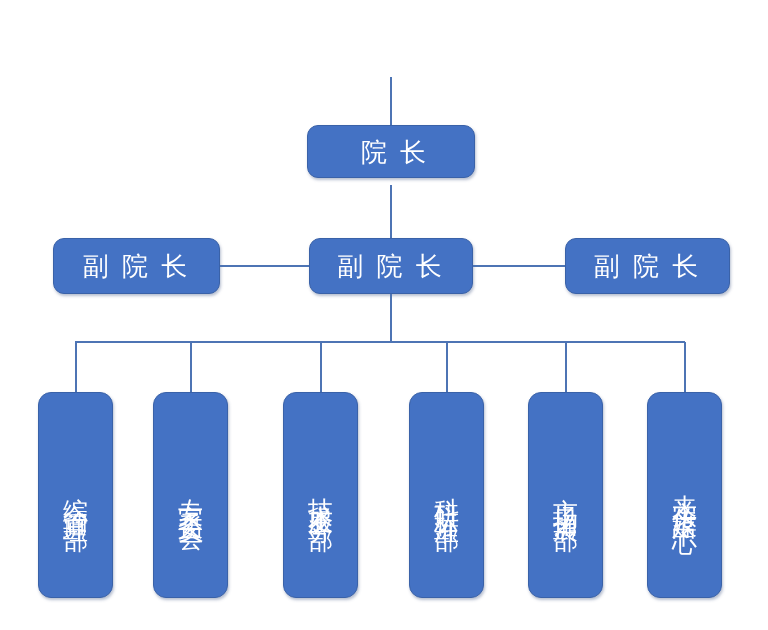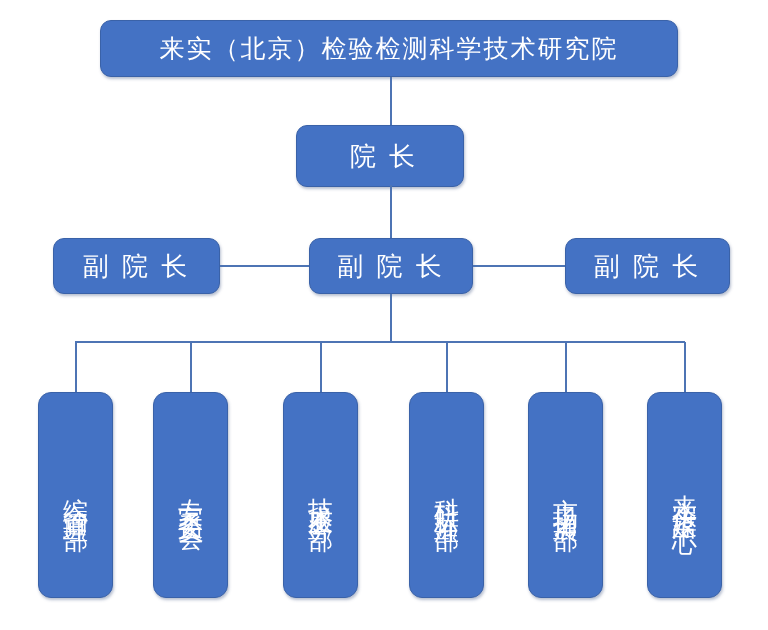--- a/index.html
+++ b/index.html
@@ -49,21 +49,21 @@
   }
   .line {
     position: absolute;
     background: var(--connector, #4D74B4);
   }
   .vline { width: 1.5px; }
   .hline { height: 1.5px; }
 
   
   .root-node    { left: 100px; top: 20px;  width: 578px; height: 57px; }
-  .dean-node    { left: 296px; top: 125px; width: 168px; height: 62px; padding-left: 8px; }
+  .dean-node    { left: 307px; top: 125px; width: 168px; height: 53px; padding-left: 8px; }
   .vice-left    { left: 53px;  top: 238px; width: 167px; height: 56px; }
   .vice-center  { left: 309px; top: 238px; width: 164px; height: 56px; }
   .vice-right   { left: 565px; top: 238px; width: 165px; height: 56px; }
 
   .line-root-dean   { left: 390px; top: 77px;  height: 48px; }
   .line-dean-vice   { left: 390px; top: 185px; height: 53px; }
   .line-vice-left   { left: 220px; top: 265px; width: 89px; }
   .line-vice-right  { left: 473px; top: 265px; width: 92px; }
   .line-vice-bus    { left: 390px; top: 294px; height: 48px; }
   .bus-line         { left: 75px;  top: 341px; width: 610px; }
@@ -81,23 +81,20 @@
   .dept-3 { left: 283px; }
   .dept-4 { left: 409px; }
   .dept-5 { left: 528px; }
   .dept-6 { left: 647px; }
 </style>
 </head>
 <body>
 
 <div class="canvas">
 
-  <div class="node hnode root-node">
-    <span class="label">来实（北京）检验检测科学技术研究院</span>
-  </div>
 
   <div class="line vline line-root-dean"></div>
 
   <div class="node hnode dean-node">
     <span class="label">院 长</span>
   </div>
 
   <div class="line vline line-dean-vice"></div>
 
   <div class="node hnode vice-left">

